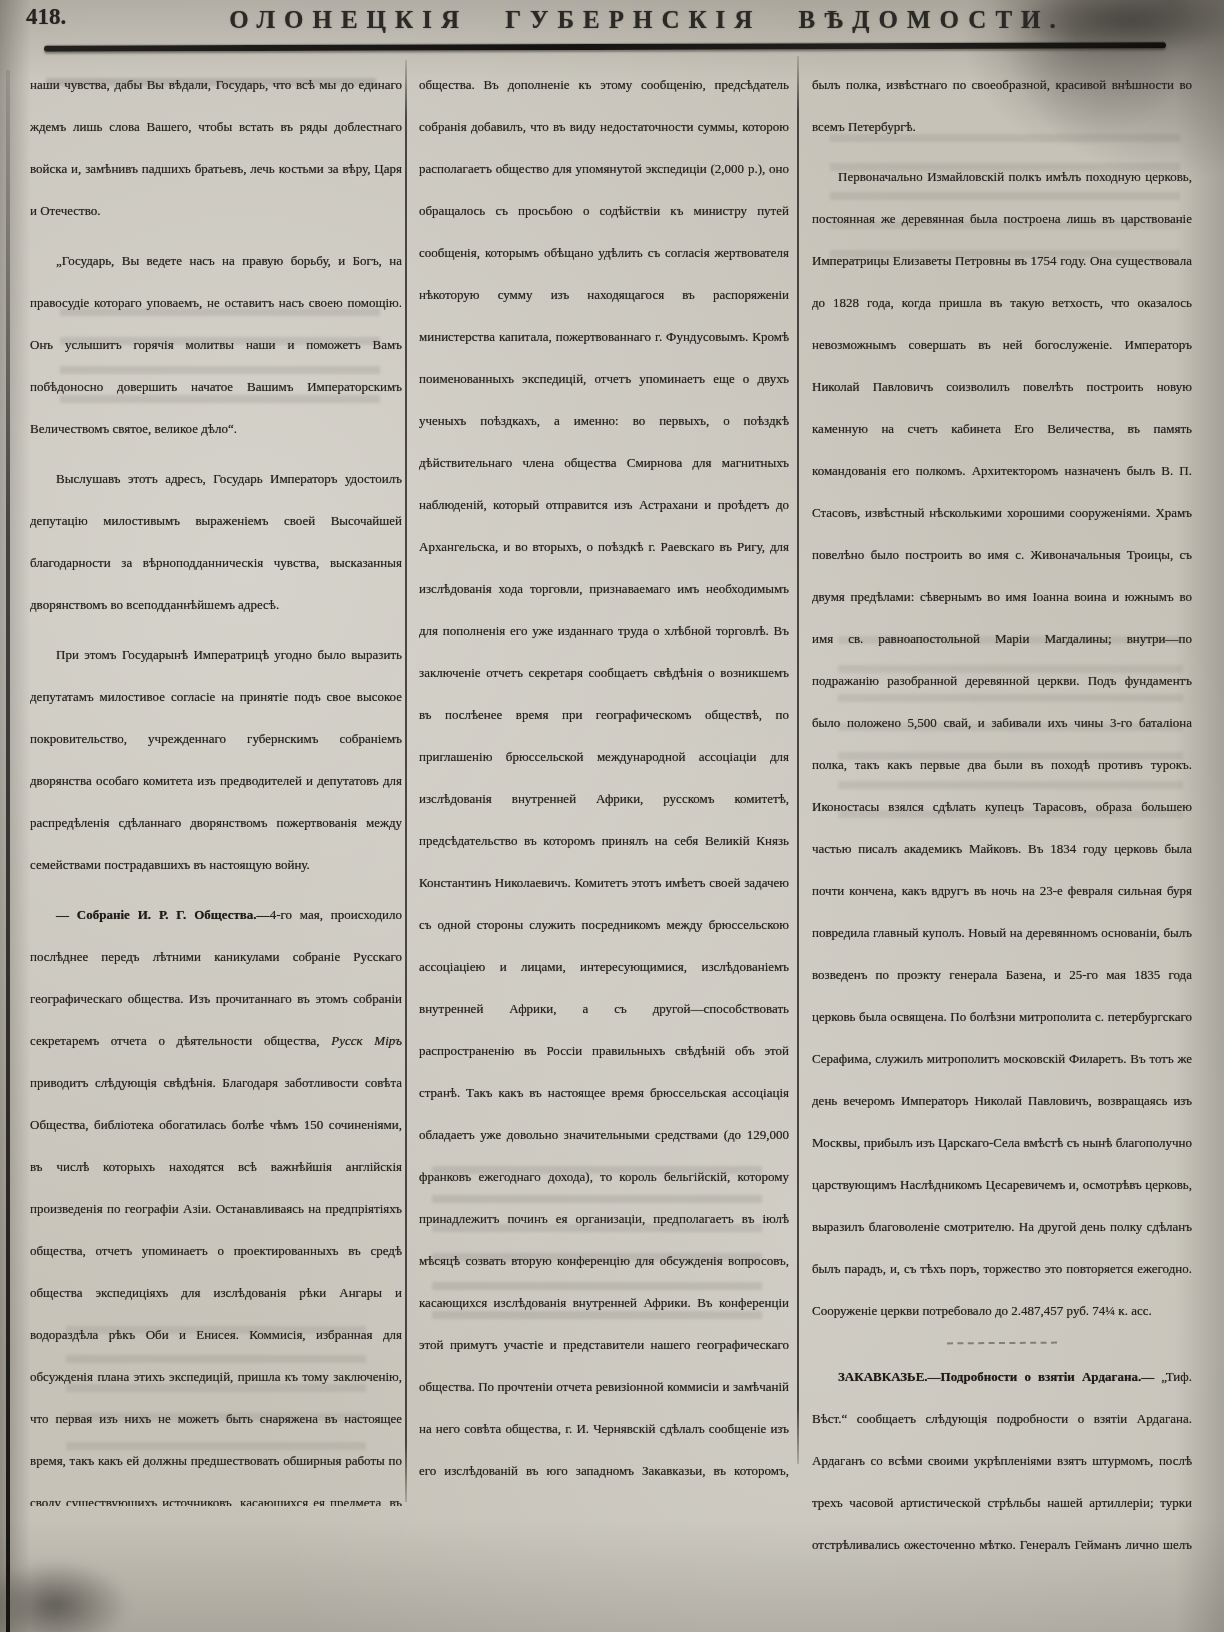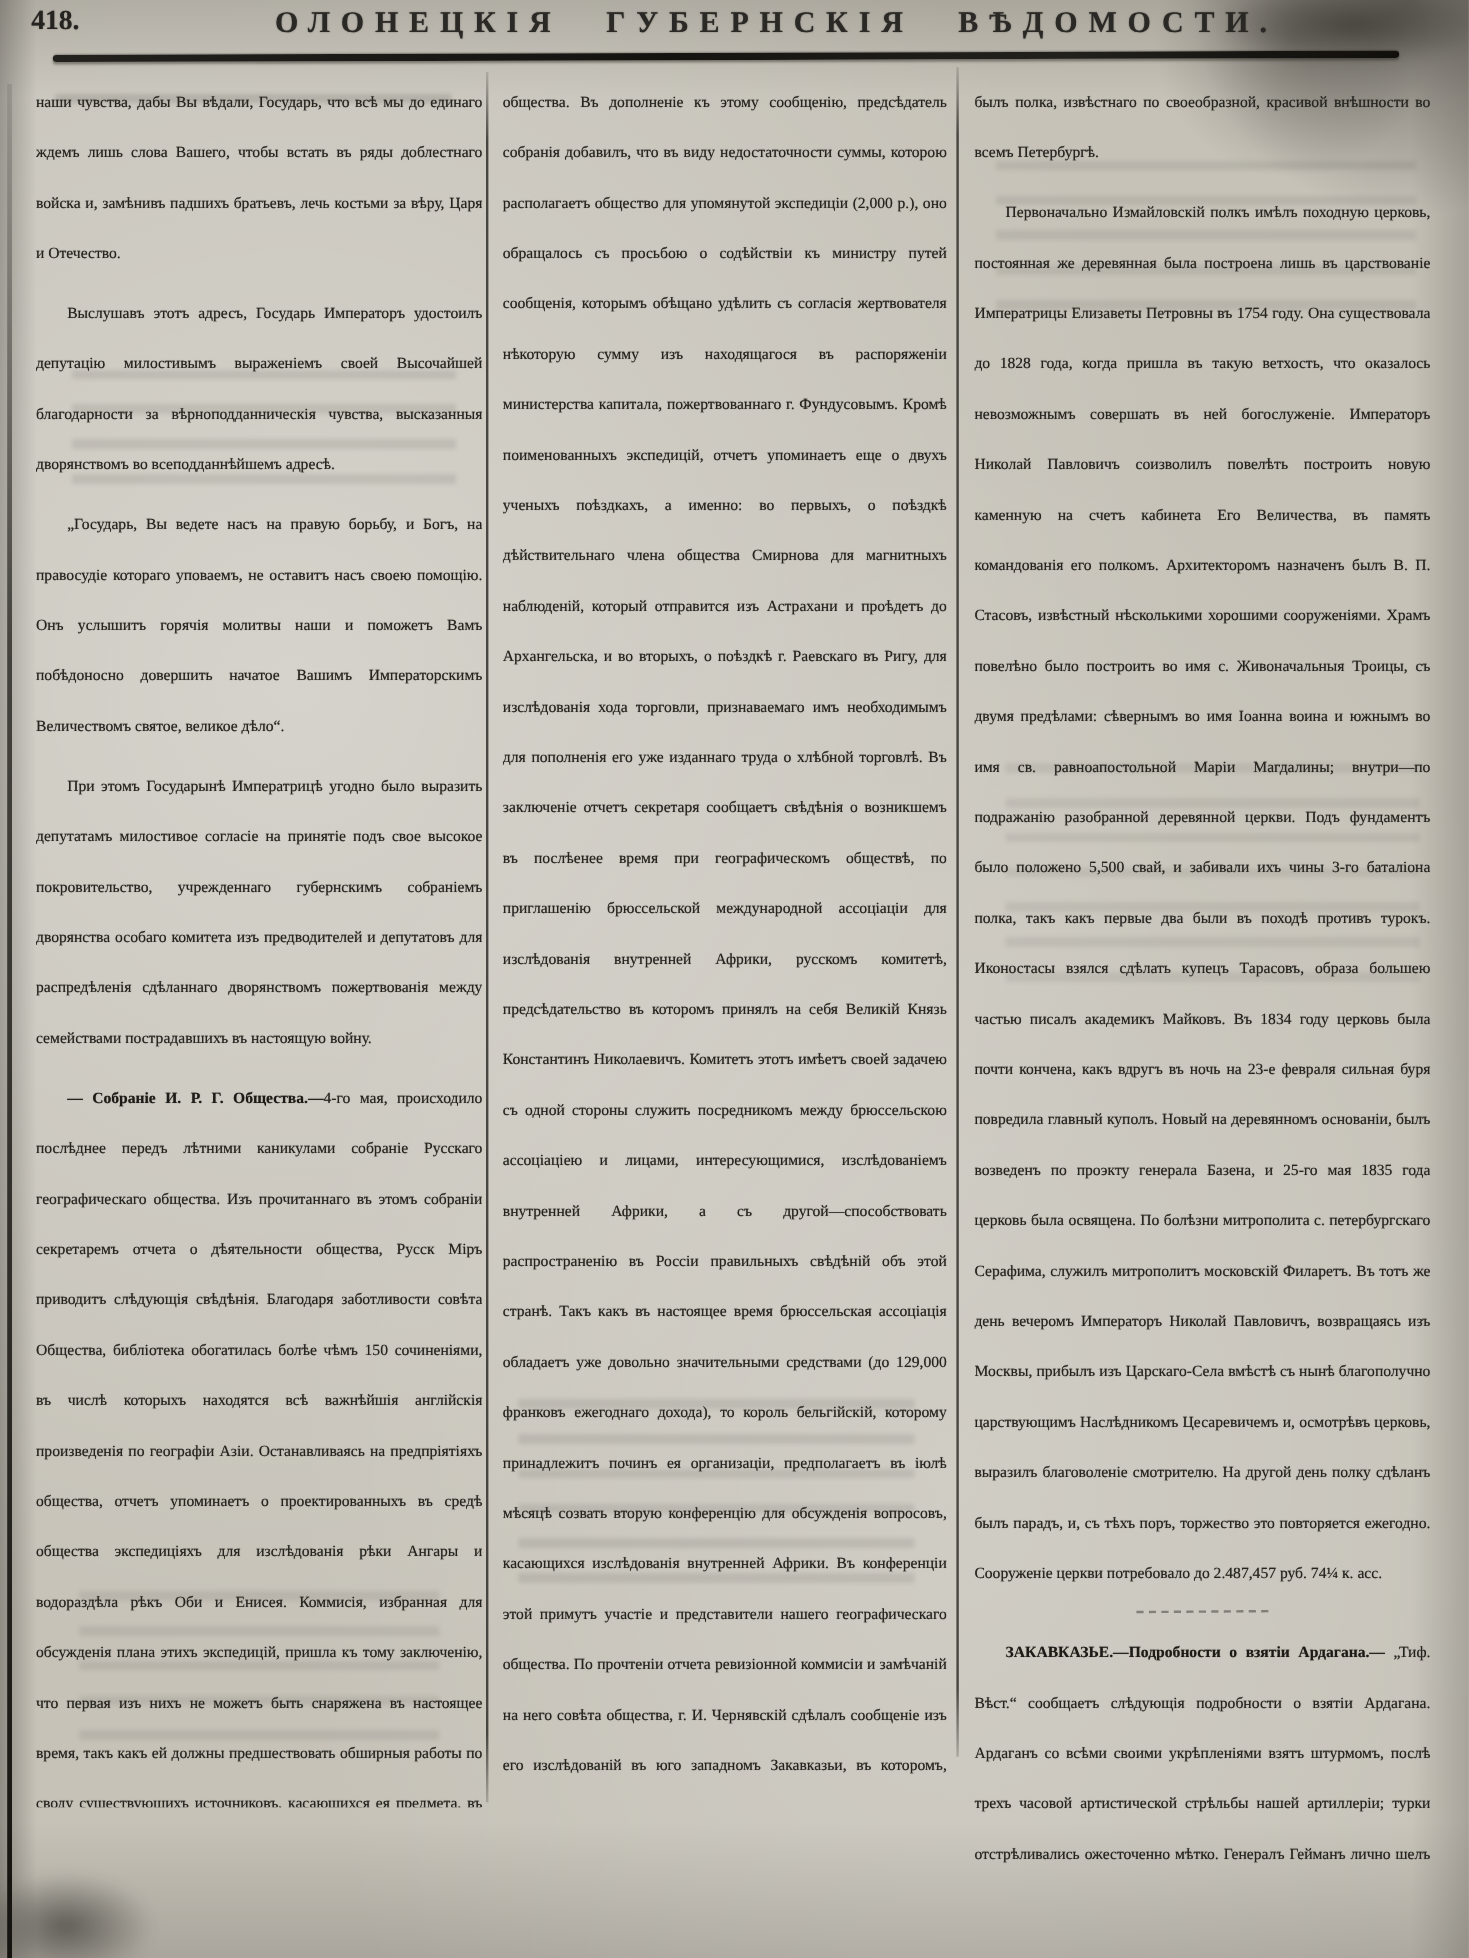--- a/index.html
+++ b/index.html
@@ -55,21 +55,21 @@
     text-align:justify;color:#26241f;
     font-size:13px;line-height:42px;
     text-shadow:0 0 .7px rgba(38,36,30,.65);
   }
   .col1{left:30px;width:372px;height:1442px;}
   .col2{left:419px;width:370px;height:1442px;}
   .col3{left:812px;width:380px;height:1500px;}
   .col p{margin:0 0 8px 0;text-indent:26px;}
   .col p.cont{text-indent:0;}
   .lead{font-weight:bold;color:#1d1b17;margin-top:20px;}
-  .ital{}
+  .ital{font-style:italic;}
   .short-rule{
     width:110px;height:0;margin:10px auto 12px auto;
     border-bottom:2px dashed rgba(70,68,62,.55);
     transform:rotate(-.4deg);
   }
   .ghost{
     position:absolute;opacity:.14;filter:blur(1.6px);pointer-events:none;
     background:repeating-linear-gradient(180deg,
       rgba(72,70,64,0) 0px, rgba(72,70,64,0) 16px,
       rgba(72,70,64,.9) 16px, rgba(72,70,64,.9) 24px,
@@ -102,22 +102,22 @@
 <div class="ghost g6"></div>
 <div class="smudge-tr"></div>
 <div class="edge-left"></div>
 <div class="corner-blob"></div>
 
 <div class="vrule r1"></div>
 <div class="vrule r2"></div>
 
 <div class="col col1">
   <p class="cont">наши чувства, дабы Вы вѣдали, Государь, что всѣ мы до единаго ждемъ лишь слова Вашего, чтобы встать въ ряды доблестнаго войска и, замѣнивъ падшихъ братьевъ, лечь костьми за вѣру, Царя и Отечество.</p>
+  <p>„Государь, Вы ведете насъ на правую борьбу, и Богъ, на правосудіе котораго уповаемъ, не оставитъ насъ своею помощію. Онъ услышитъ горячія молитвы наши и поможетъ Вамъ побѣдоносно довершить начатое Вашимъ Императорскимъ Величествомъ святое, великое дѣло“.</p>
   <p>Выслушавъ этотъ адресъ, Государь Императоръ удостоилъ депутацію милостивымъ выраженіемъ своей Высочайшей благодарности за вѣрноподданническія чувства, высказанныя дворянствомъ во всеподданнѣйшемъ адресѣ.</p>
-  <p>„Государь, Вы ведете насъ на правую борьбу, и Богъ, на правосудіе котораго уповаемъ, не оставитъ насъ своею помощію. Онъ услышитъ горячія молитвы наши и поможетъ Вамъ побѣдоносно довершить начатое Вашимъ Императорскимъ Величествомъ святое, великое дѣло“.</p>
   <p>При этомъ Государынѣ Императрицѣ угодно было выразить депутатамъ милостивое согласіе на принятіе подъ свое высокое покровительство, учрежденнаго губернскимъ собраніемъ дворянства особаго комитета изъ предводителей и депутатовъ для распредѣленія сдѣланнаго дворянствомъ пожертвованія между семействами пострадавшихъ въ настоящую войну.</p>
   <p><strong class="lead">— Собраніе И. Р. Г. Общества.—</strong><span>4-го мая, происходило послѣднее передъ лѣтними каникулами собраніе Русскаго географическаго общества. Изъ прочитаннаго въ этомъ собраніи секретаремъ отчета о дѣятельности общества, </span><span class="ital">Русск Міръ</span><span> приводитъ слѣдующія свѣдѣнія. Благодаря заботливости совѣта Общества, библіотека обогатилась болѣе чѣмъ 150 сочиненіями, въ числѣ которыхъ находятся всѣ важнѣйшія англійскія произведенія по географіи Азіи. Останавливаясь на предпріятіяхъ общества, отчетъ упоминаетъ о проектированныхъ въ средѣ общества экспедиціяхъ для изслѣдованія рѣки Ангары и водораздѣла рѣкъ Оби и Енисея. Коммисія, избранная для обсужденія плана этихъ экспедицій, пришла къ тому заключенію, что первая изъ нихъ не можетъ быть снаряжена въ настоящее время, такъ какъ ей должны предшествовать обширныя работы по своду существующихъ источниковъ, касающихся ея предмета, въ виду чего коммисія признала нужнымъ отсрочить ея осуществленіе до слѣдующаго 1878 г. Что касается до второй экспедиціи, то коммисія пришла къ убѣжденію, что наиболѣе выгоднымъ способомъ соединенія рѣкъ Оби и Енисеи представляется соединеніе ихъ посредствомъ рѣки Кети, и рѣшила отправить эту экспедицію весною настоящаго же года, для чего и выработала подробный планъ. Заключеніе коммисіи одобрено 2 мая совѣтомъ</span></p>
 </div>
 
 <div class="col col2">
   <p class="cont">общества. Въ дополненіе къ этому сообщенію, предсѣдатель собранія добавилъ, что въ виду недостаточности суммы, которою располагаетъ общество для упомянутой экспедиціи (2,000 р.), оно обращалось съ просьбою о содѣйствіи къ министру путей сообщенія, которымъ обѣщано удѣлить съ согласія жертвователя нѣкоторую сумму изъ находящагося въ распоряженіи министерства капитала, пожертвованнаго г. Фундусовымъ. Кромѣ поименованныхъ экспедицій, отчетъ упоминаетъ еще о двухъ ученыхъ поѣздкахъ, а именно: во первыхъ, о поѣздкѣ дѣйствительнаго члена общества Смирнова для магнитныхъ наблюденій, который отправится изъ Астрахани и проѣдетъ до Архангельска, и во вторыхъ, о поѣздкѣ г. Раевскаго въ Ригу, для изслѣдованія хода торговли, признаваемаго имъ необходимымъ для пополненія его уже изданнаго труда о хлѣбной торговлѣ. Въ заключеніе отчетъ секретаря сообщаетъ свѣдѣнія о возникшемъ въ послѣенее время при географическомъ обществѣ, по приглашенію брюссельской международной ассоціаціи для изслѣдованія внутренней Африки, русскомъ комитетѣ, предсѣдательство въ которомъ принялъ на себя Великій Князь Константинъ Николаевичъ. Комитетъ этотъ имѣетъ своей задачею съ одной стороны служить посредникомъ между брюссельскою ассоціаціею и лицами, интересующимися, изслѣдованіемъ внутренней Африки, а съ другой—способствовать распространенію въ Россіи правильныхъ свѣдѣній объ этой странѣ. Такъ какъ въ настоящее время брюссельская ассоціація обладаетъ уже довольно значительными средствами (до 129,000 франковъ ежегоднаго дохода), то король бельгійскій, которому принадлежитъ починъ ея организаціи, предполагаетъ въ іюлѣ мѣсяцѣ созвать вторую конференцію для обсужденія вопросовъ, касающихся изслѣдованія внутренней Африки. Въ конференціи этой примутъ участіе и представители нашего географическаго общества. По прочтеніи отчета ревизіонной коммисіи и замѣчаній на него совѣта общества, г. И. Чернявскій сдѣлалъ сообщеніе изъ его изслѣдованій въ юго западномъ Закавказьи, въ которомъ, указывая на открытые имъ около Сухума остатки древняго города, обратилъ вниманіе на важность изслѣдованія этого рода памятниковъ. Въ заключеніе, докторъ Писецкій представилъ собранію подвижную панораму картинъ природы и путешествія по Китаю отъ Ханъ-коу до Сойсонгскаго поста, которая была показана при соотвѣтствующихъ объясненіяхъ.</p>
 
 </div>
 
 <div class="col col3">

